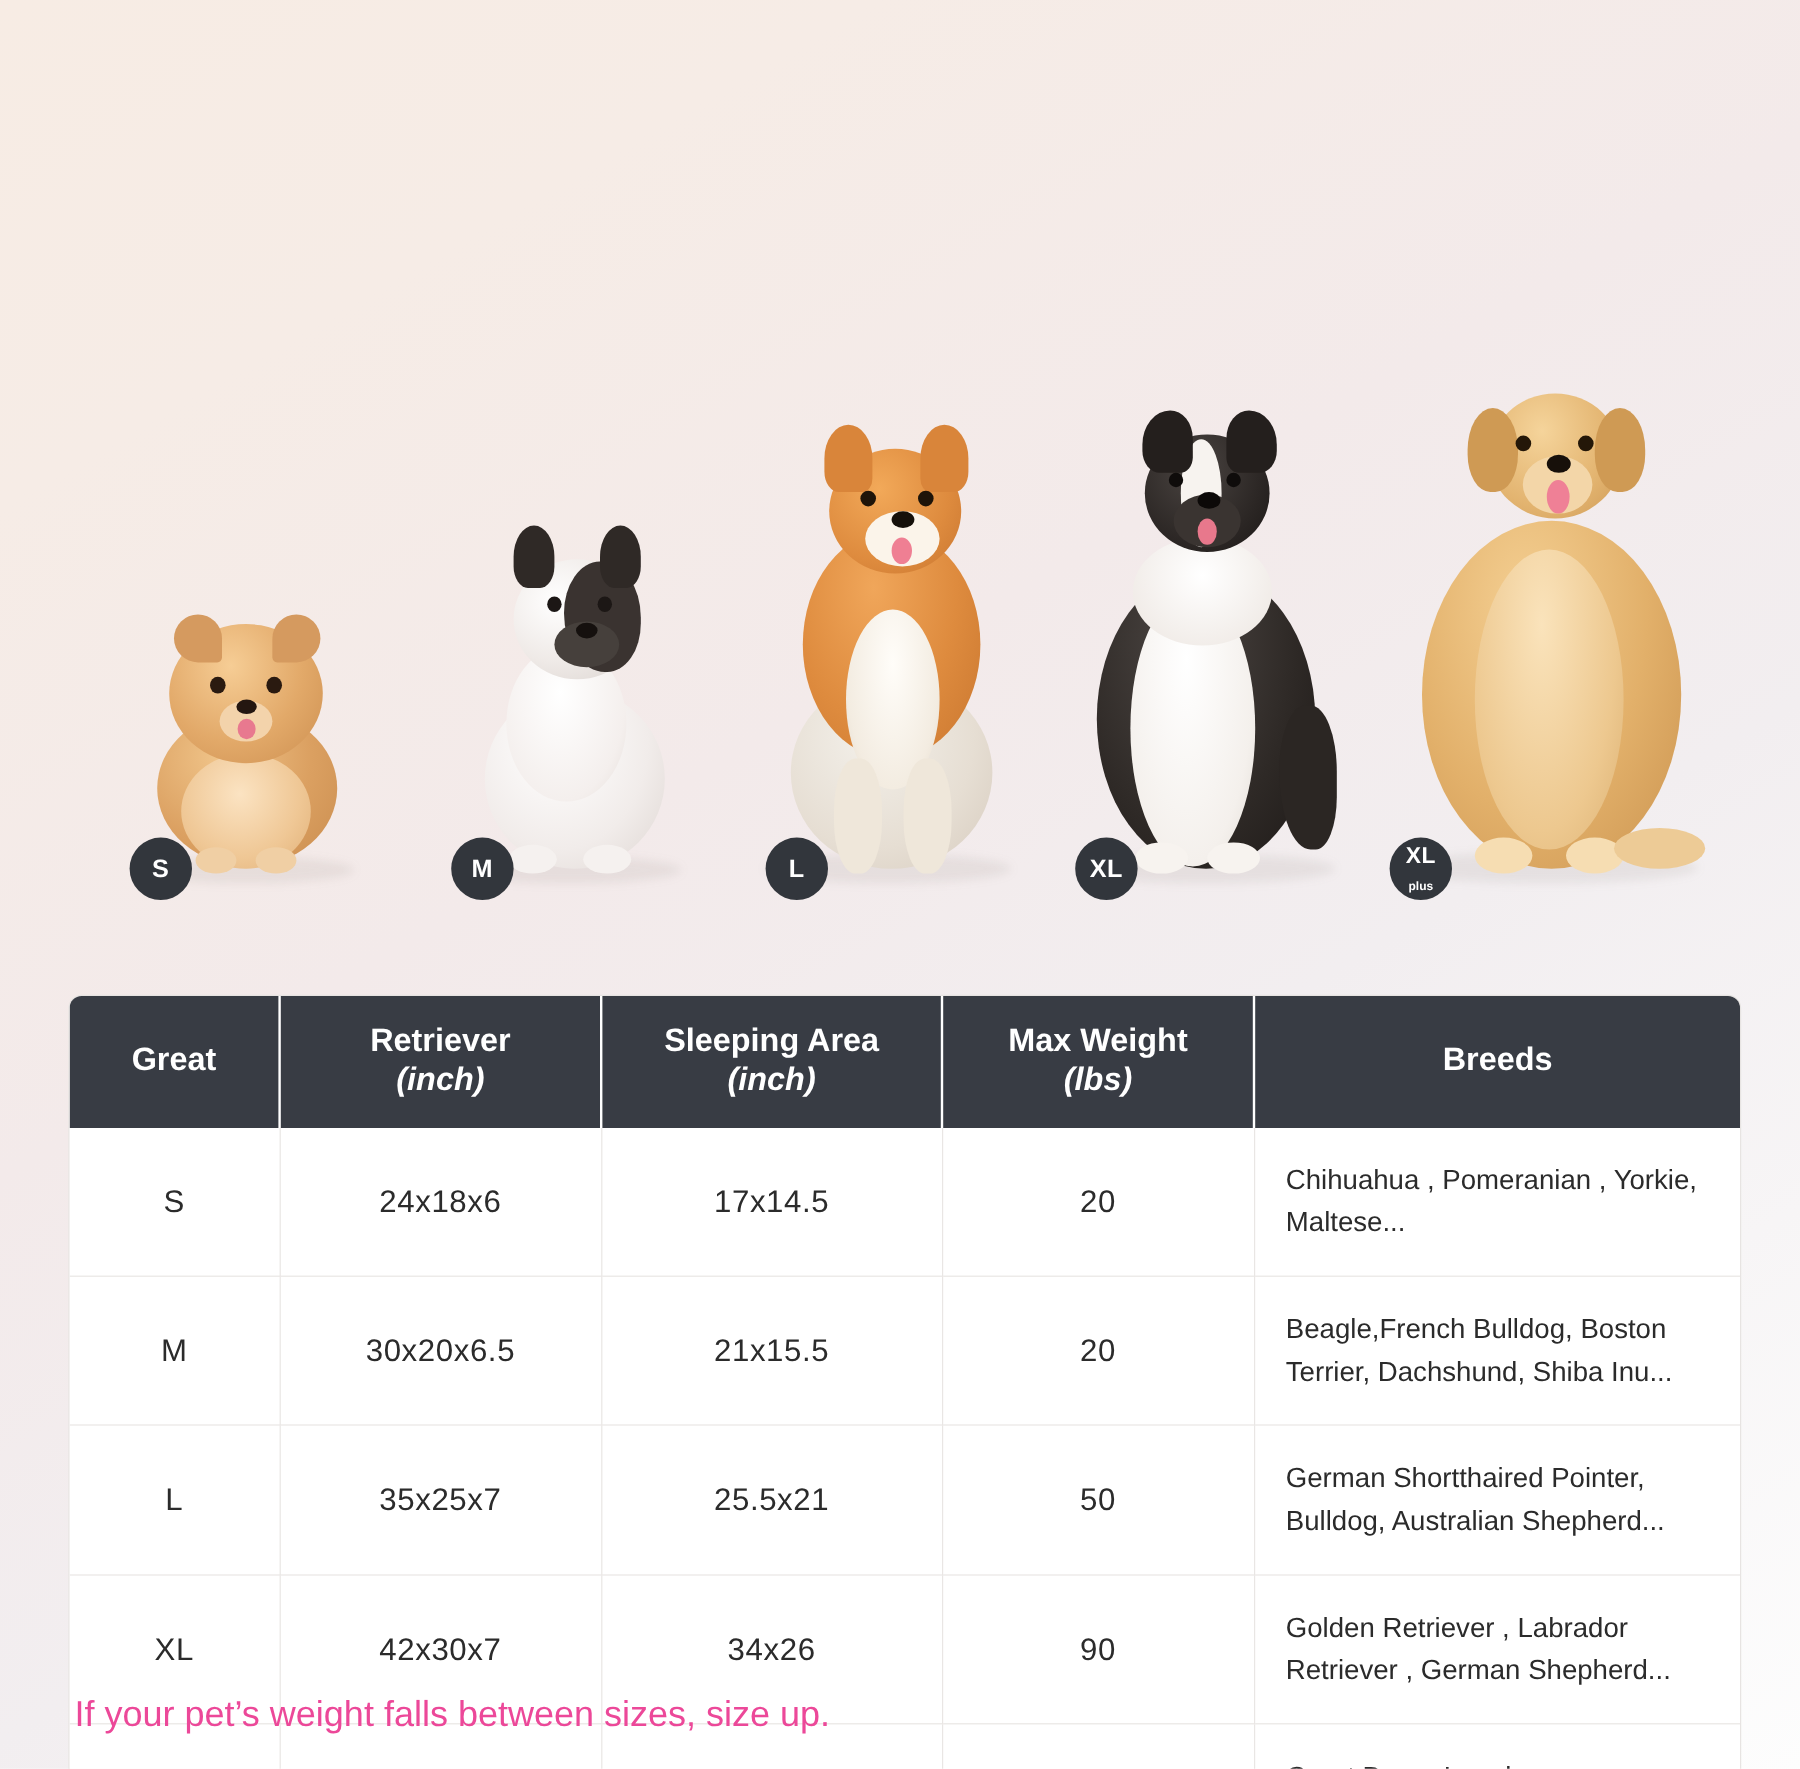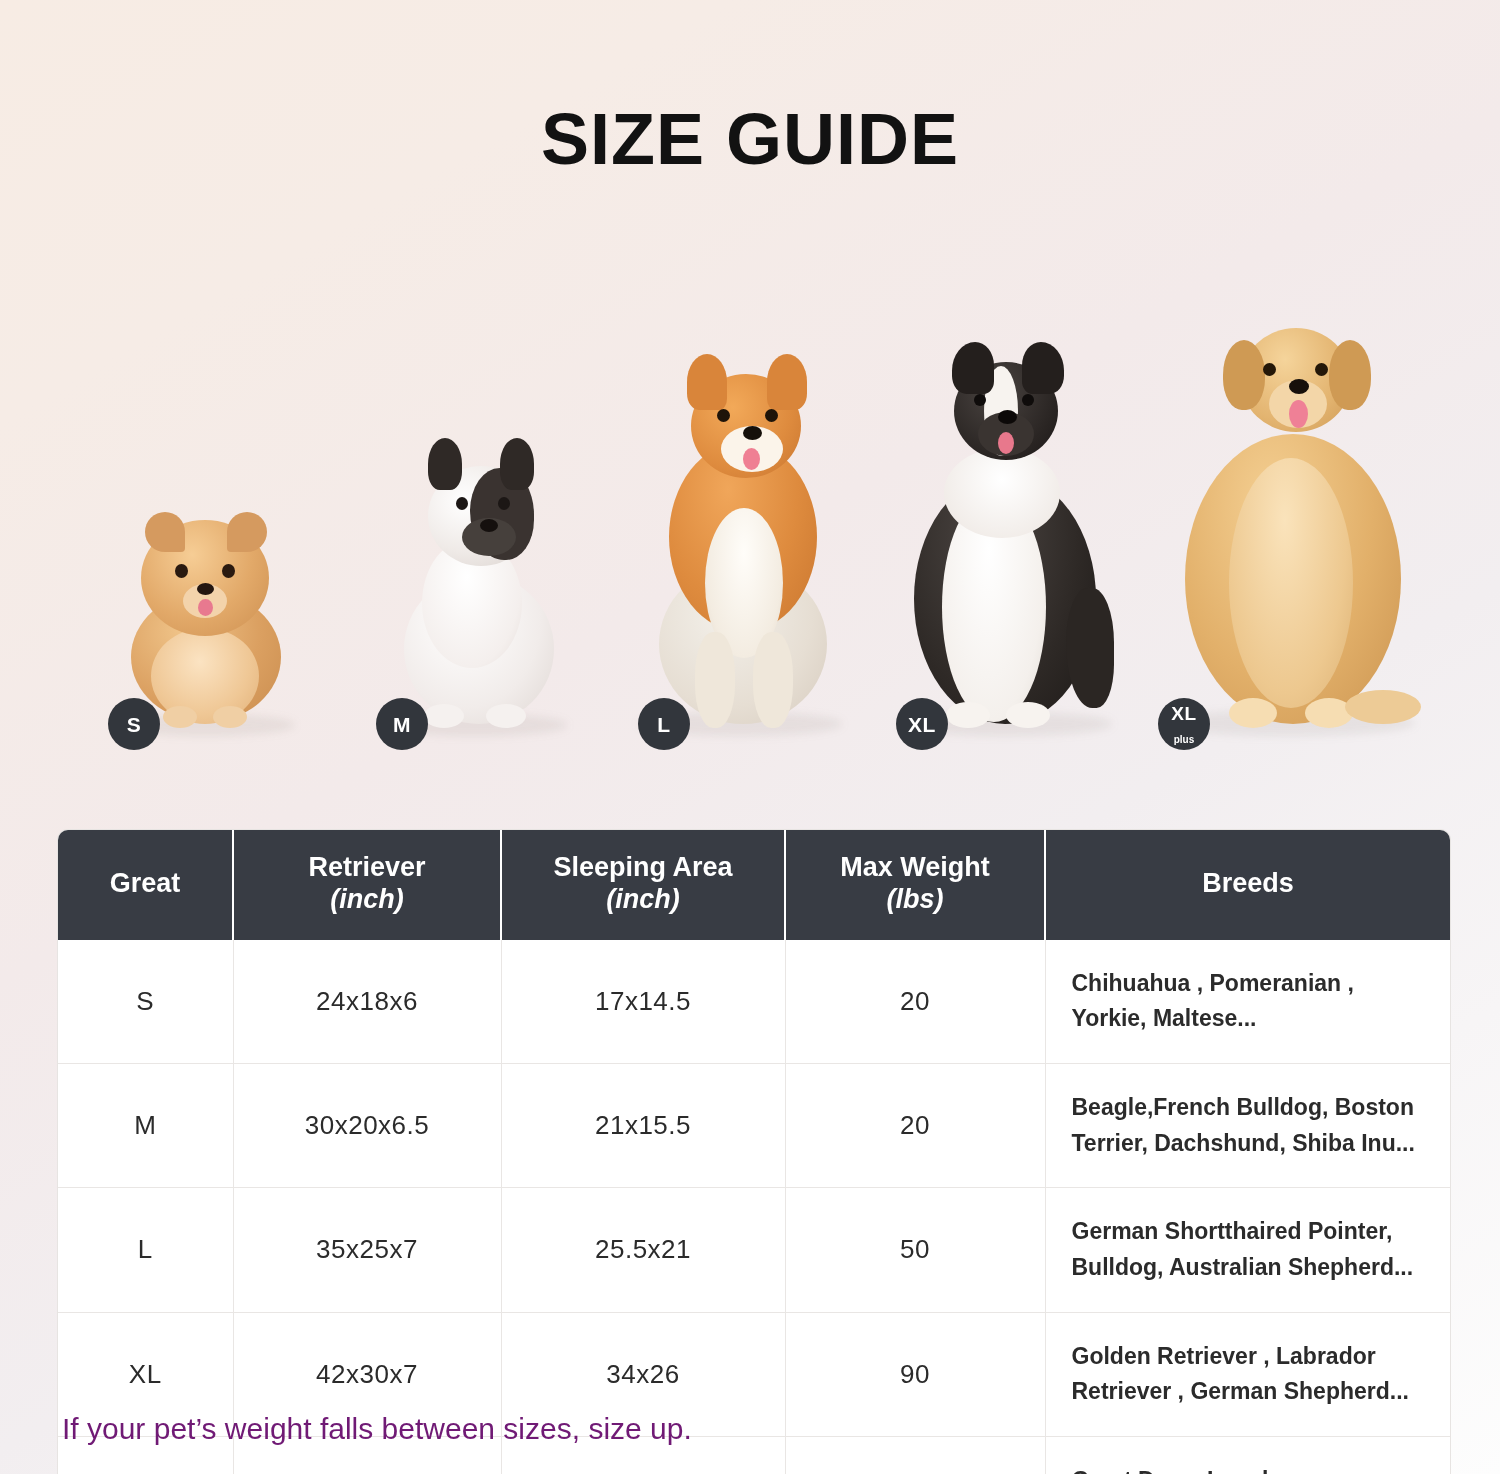--- a/index.html
+++ b/index.html
@@ -117,50 +117,49 @@
     font-size: 26px;
     color: #2b2b2b;
     text-align: center;
     padding: 26px 8px;
     border-bottom: 1px solid #e9e6e4;
     border-right: 1px solid #e9e6e4;
     background: #ffffff;
     letter-spacing: .5px;
   }
   tbody tr:last-child td { border-bottom: none; }
-  tbody td:last-child { border-right: none; font-weight: bold; }
+  tbody td:last-child { border-right: none; }
   td.breeds {
     text-align: left;
     font-size: 23px;
     line-height: 1.55;
     padding-left: 26px;
     padding-right: 16px;
     letter-spacing: 0;
   }
 
   col.c-size { width: 175px; }
   col.c-dim { width: 268px; }
   col.c-sleep { width: 284px; }
   col.c-weight { width: 260px; }
   col.c-breeds { width: 405px; }
 
   .footnote {
     position: absolute;
     left: 62px;
     top: 1412px;
     font-size: 30px;
-    color: #701a75;
+    color: #ec4899;
   }
 </style>
 </head>
 <body>
 
 <div class="page">
 
-  <div class="title">SIZE GUIDE</div>
 
   <div class="dog-row">
 
     <div class="dog-slot" style="left:10px; width:250px; height:260px;">
       <div class="shadow" style="width:180px;height:22px;"></div>
       <div class="dog-art" style="width:200px;height:230px;">
 
         <div class="body-blob" style="left:26px; bottom:6px; width:150px; height:130px;
              background: radial-gradient(ellipse at 35% 30%, #f0c489 0%, #dba061 55%, #c98c4e 100%);"></div>
 

